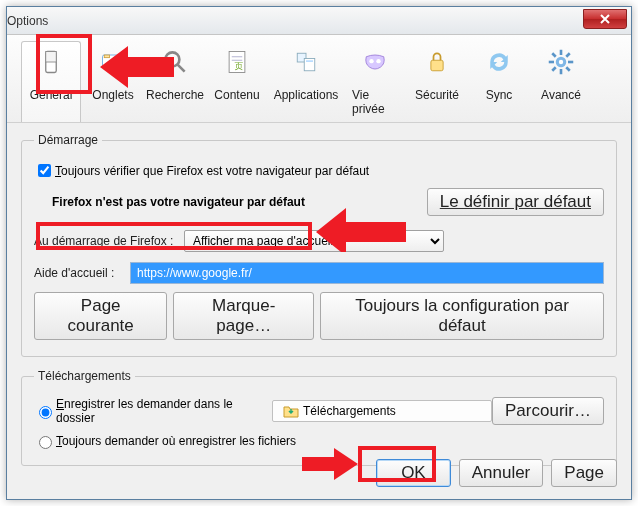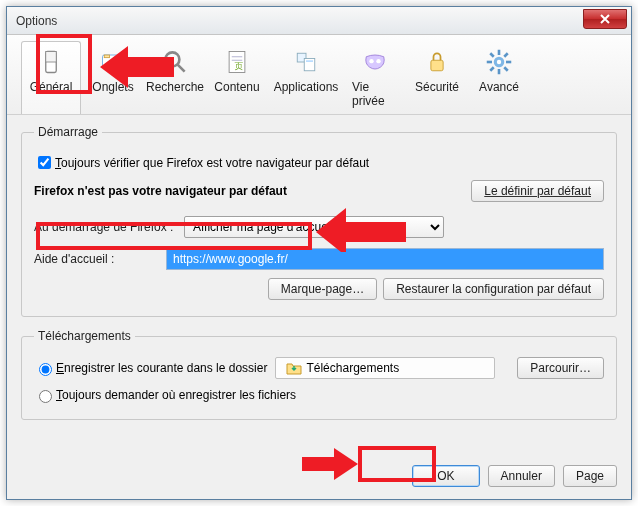--- a/index.html
+++ b/index.html
@@ -15,21 +15,21 @@
     position: absolute; left: 6px; top: 6px; right: 6px; bottom: 6px;
     border: 1px solid #5a7fa0;
     background: #f0f0f0;
     box-shadow: 0 0 8px rgba(0,0,0,0.3);
   }
   .titlebar {
     height: 28px;
     background: linear-gradient(#f8f8f8, #e4e8ec);
     border-bottom: 1px solid #c5c5c5;
     display: flex; align-items: center;
-    padding: 0 0 0 9px;
+    padding: 0 0 0 0;
     position: relative;
   }
   .titlebar .title { color: #333; }
   .close-btn {
     position: absolute; right: 4px; top: 2px;
     width: 44px; height: 20px;
     background: linear-gradient(#e07070, #c83030 48%, #b02020 52%, #d04040);
     border: 1px solid #8a2020;
     border-radius: 0 0 3px 3px;
     display: flex; align-items: center; justify-content: center;
@@ -51,63 +51,63 @@
     cursor: pointer;
     position: relative;
     z-index: 1;
   }
   .tab.active {
     background: linear-gradient(#fff, #f6f6f6);
     border-color: #c8c8c8;
   }
   .tab .icon { height: 32px; display: flex; align-items: center; justify-content: center; }
   .tab .icon svg { width: 28px; height: 28px; }
-  .tab .label { margin-top: 2px; color: #222; }
+  .tab .label { margin-top: 10px; color: #222; }
   .content {
     padding: 10px 14px;
   }
   fieldset {
     border: 1px solid #c8c8c8;
     border-radius: 3px;
     padding: 10px 12px 12px 12px;
     margin: 0 0 12px 0;
   }
   legend { padding: 0 4px; color: #222; }
   .row { display: flex; align-items: center; margin: 4px 0; }
   .row.gap { gap: 6px; }
   .checkbox-row input { margin-right: 4px; }
   .bold { font-weight: bold; }
   .right-btn { margin-left: auto; }
   .btn {
     background: linear-gradient(#fdfdfd, #e8e8e8);
     border: 1px solid #a8a8a8;
     border-radius: 3px;
     padding: 3px 12px;
-    font-family: inherit; font-size: 12px;
+    font-family: inherit; font-size: 17px;
     cursor: pointer; color: #222;
     min-height: 22px;
   }
   select.combo {
     flex: 1;
     font-family: inherit; font-size: 12px;
     padding: 2px 4px;
     background: linear-gradient(#fff, #eee);
     border: 1px solid #a0a0a0; border-radius: 2px;
     height: 22px;
   }
   .label-col { color: #222; }
   input.text {
     flex: 1;
     border: 1px solid #9bb7d6;
     padding: 3px 6px;
     font-family: inherit; font-size: 12px;
     height: 22px;
   }
   input.text.sel {
-    background: #3399ff; color: #fff; margin-left: 36px;
+    background: #3399ff; color: #fff;
   }
   .radio-row input { margin-right: 4px; }
   .folder-icon { width: 16px; height: 16px; margin: 0 4px; }
   .btnrow {
     display: flex; justify-content: flex-end; gap: 8px;
     padding: 6px 14px 12px 14px;
     position: absolute; bottom: 0; left: 8px; right: 0;
   }
   .btn.primary {
     border: 1px solid #3e8ad8;
@@ -202,20 +202,29 @@
       <span class="label">Vie privée</span>
     </div>
     <div class="tab">
       <span class="icon">
         <svg viewBox="0 0 32 32">
             <rect x="9" y="14" width="14" height="12" rx="2" fill="#ffe08a" stroke="#c89b2d"></rect>
             <path d="M12 14 v-4 a4 4 0 0 1 8 0 v4" fill="none" stroke="#c89b2d" stroke-width="2"></path>
           </svg>
       </span>
       <span class="label">Sécurité</span>
+    </div>
+    <div class="tab">
+      <span class="icon">
+        <svg viewBox="0 0 32 32">
+            <path d="M6 16 a10 10 0 0 1 18 -6 l2 -2 v8 h-8 l3 -3 a6 6 0 0 0 -11 3" fill="#8fc8f0"></path>
+            <path d="M26 16 a10 10 0 0 1 -18 6 l-2 2 v-8 h8 l-3 3 a6 6 0 0 0 11 -3" fill="#8fc8f0"></path>
+          </svg>
+      </span>
+      <span class="label">Sync</span>
     </div>
     <div class="tab">
       <span class="icon">
         <svg viewBox="0 0 32 32">
             <circle cx="16" cy="16" r="6" fill="#7fb7e6"></circle>
             <g stroke="#5a95c8" stroke-width="3">
               <line x1="16" y1="2" x2="16" y2="8"></line>
               <line x1="16" y1="24" x2="16" y2="30"></line>
               <line x1="2" y1="16" x2="8" y2="16"></line>
               <line x1="24" y1="16" x2="30" y2="16"></line>
@@ -234,49 +243,50 @@
   <div class="content">
 
     <fieldset>
       <legend>Démarrage</legend>
 
       <div class="row checkbox-row">
         <input type="checkbox" checked="" style="">
         <span class="underline-first">Toujours vérifier que Firefox est votre navigateur par défaut</span>
       </div>
 
-      <div class="row" style="margin-top:8px;">
+      <div class="row" style="margin-left:18px; margin-top:8px;">
         <span class="bold">Firefox n'est pas votre navigateur par défaut</span>
         <button class="btn right-btn"><span style="text-decoration:underline;text-decoration-color:#333;">Le définir par défaut</span></button>
       </div>
 
       <div class="row gap" style="margin-top:14px;">
         <span class="label-col" style="width:144px;">Au démarrage de Firefox :</span>
         <select class="combo" style="max-width:260px;">
           <option>Afficher ma page d'accueil</option>
         </select>
       </div>
 
       <div class="row gap" style="margin-top:10px;">
         <span class="label-col" style="width:90px;">Aide d'accueil :</span>
         <input class="text sel" value="https://www.google.fr/" style="">
       </div>
 
       <div class="row gap" style="justify-content:flex-end; margin-top:8px;">
+        <button class="btn">Page courante</button>
         <button class="btn">Marque-page…</button>
-        <button class="btn">Restaurer la configuration par défaut</button>
+        <button class="btn">Toujours la configuration par défaut</button>
       </div>
     </fieldset>
 
     <fieldset>
       <legend>Téléchargements</legend>
 
       <div class="row radio-row">
         <input type="radio" name="dl" checked="" style="">
-        <span class="underline-first" style="margin-right:8px;">Enregistrer les courante dans le dossier</span>
+        <span class="underline-first" style="margin-right:8px;">Enregistrer les demander dans le dossier</span>
         <span class="down-folder">
           <svg class="folder-icon" viewBox="0 0 16 16">
               <path d="M1 4 h5 l1 2 h8 v8 h-14 z" fill="#ffe08a" stroke="#c89b2d"></path>
               <path d="M8 6 v4 m-2 -2 l2 2 l2 -2" stroke="#2a7" stroke-width="1.5" fill="none"></path>
             </svg>
           <span>Téléchargements</span>
         </span>
         <button class="btn right-btn"><span>Parcourir…</span></button>
       </div>
 

